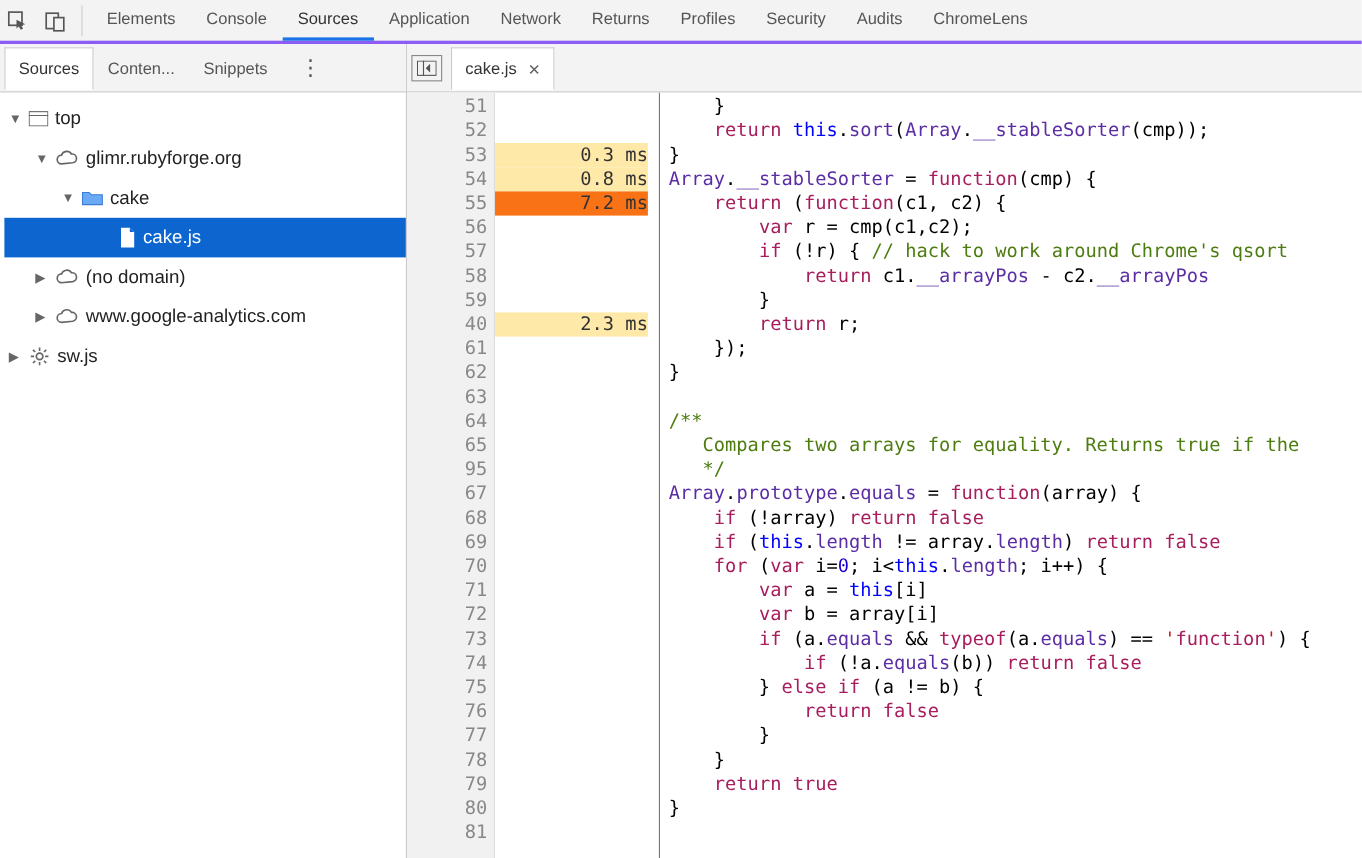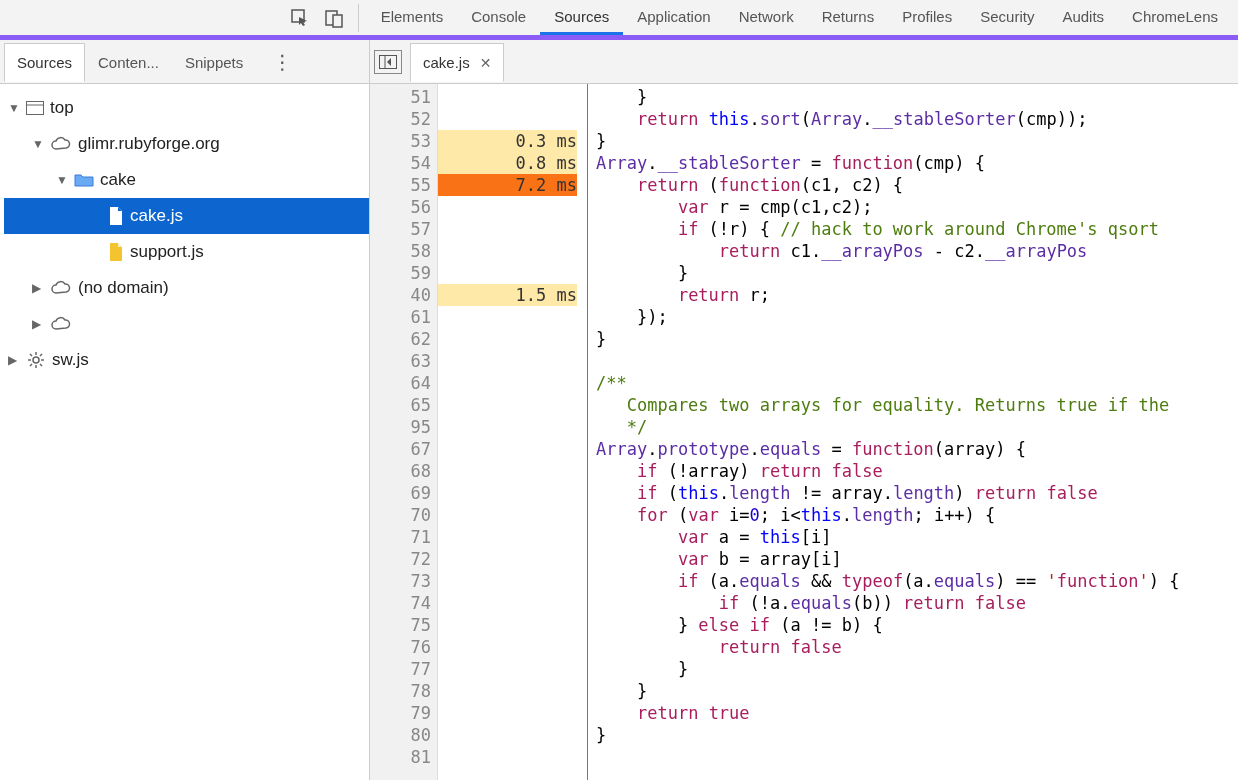--- a/index.html
+++ b/index.html
@@ -1,17 +1,17 @@
 <!DOCTYPE html>
 <html><head>
 <meta charset="utf-8">
 <style>
 * { box-sizing: border-box; margin: 0; padding: 0; }
 body { font-family: -apple-system, "Helvetica Neue", Arial, sans-serif; font-size: 15px; color: #333; background: #fff; width: 1238px; height: 780px; overflow: hidden; }
-.top-toolbar { height: 40px; background: #f3f3f3; border-bottom: 5px solid #8b5cf6; display: flex; align-items: center; padding: 0 6px; justify-content: flex-end; }
+.top-toolbar { height: 40px; background: #f3f3f3; border-bottom: 3px solid #8b5cf6; display: flex; align-items: center; padding: 0 6px; }
 .tool-icons { display: flex; align-items: center; gap: 14px; padding-right: 14px; border-right: 1px solid #ccc; height: 28px; }
 .icon { display: inline-flex; align-items: center; justify-content: center; }
 .main-tabs { display: flex; align-items: stretch; height: 100%; margin-left: 8px; }
 .main-tab { padding: 0 14px; display: flex; align-items: center; color: #555; cursor: pointer; border-bottom: 3px solid transparent; }
 .main-tab.active { color: #333; border-bottom: 3px solid #1a73e8; }
 .workspace { display: flex; height: calc(100% - 40px); }
 .left-panel { width: 370px; border-right: 1px solid #ccc; display: flex; flex-direction: column; }
 .left-tabs { height: 44px; background: #f3f3f3; border-bottom: 1px solid #ccc; display: flex; align-items: center; padding: 0 4px; }
 .left-tab { padding: 10px 12px 10px; color: #555; cursor: pointer; border: 1px solid transparent; border-bottom: none; position: relative; top: 1px; }
 .left-tab.active { background: #fff; border: 1px solid #ccc; border-bottom: 1px solid #fff; color: #333; }
@@ -21,21 +21,21 @@
 .tree-row.selected { background: #0d66d0; color: #fff; }
 .indent-0 { padding-left: 4px; } .indent-1 { padding-left: 28px; } .indent-2 { padding-left: 52px; } .indent-3 { padding-left: 86px; }
 .disclosure { width: 12px; font-size: 12px; color: #666; }
 .file-ico, .folder-ico { display: inline-flex; }
 .right-panel { flex: 1; display: flex; flex-direction: column; }
 .file-tabs { height: 44px; background: #f3f3f3; border-bottom: 1px solid #ccc; display: flex; align-items: center; padding: 0 4px; gap: 8px; }
 .nav-box { width: 28px; height: 24px; border: 1px solid #888; display: flex; align-items: center; justify-content: center; cursor: pointer; }
 .file-tab { display: flex; align-items: center; gap: 10px; padding: 10px 12px; border: 1px solid #ccc; border-bottom: 1px solid #fff; background: #fff; position: relative; top: 1px; color: #333; cursor: pointer; }
 .close-x { font-size: 14px; color: #666; cursor: pointer; }
 .editor { flex: 1; display: flex; font-family: Menlo, Consolas, monospace; font-size: 17px; line-height: 22px; overflow: hidden; }
-.gutter { width: 68px; background: #f1f1f1; text-align: right; color: #888; padding: 2px 6px 0 0; border-right: 1px solid #ddd; }
+.gutter { width: 80px; background: #f1f1f1; text-align: right; color: #888; padding: 2px 6px 0 0; border-right: 1px solid #ddd; }
 .timing { width: 150px; border-right: 1px solid #777; text-align: right; padding: 2px 10px 0 0; color: #333; }
 .timing .hot1 { background: #ffe9a8; } .timing .hot2 { background: #f97316; }
 .timing div, .gutter div { height: 22px; }
 .code { flex: 1; padding: 2px 0 0 8px; white-space: pre; color: #000; overflow: hidden; }
 .code div { height: 22px; }
 .kw { color: #a71d5d; } .str { color: #c41a16; } .com { color: #4d7c0f; text-align: center; } .num { color: #1c00cf; } .prop { color: #5b2da5; } .this { color: #0000ff; }
 </style>
 </head>
 <body>
 
@@ -110,46 +110,37 @@
         <div class="tree-row indent-3 selected">
           <span class="disclosure"></span>
           <span class="file-ico">
             <svg width="16" height="20">
               <path d="M2 1h8l4 4v14H2z" fill="#fff"></path>
               <path d="M10 1v4h4" fill="#0d66d0"></path>
             </svg>
           </span>
           <span>cake.js</span>
         </div>
-        <div class="tree-row indent-3">
-          <span class="disclosure"></span>
-          <span class="file-ico">
-            <svg width="16" height="20">
-              <path d="M2 1h8l4 4v14H2z" fill="#f4c430"></path>
-              <path d="M10 1v4h4" fill="#fff3c4"></path>
-            </svg>
-          </span>
-          <span>support.js</span>
-        </div>
         <div class="tree-row indent-1">
           <span class="disclosure">▶</span>
           <span class="file-ico">
             <svg width="22" height="16" viewBox="0 0 22 16">
               <path d="M6 13a4 4 0 010-8 5 5 0 019-1 4 4 0 011 8z" fill="none" stroke="#666" stroke-width="1.5"></path>
             </svg>
           </span>
           <span>(no domain)</span>
         </div>
         <div class="tree-row indent-1">
           <span class="disclosure">▶</span>
           <span class="file-ico">
             <svg width="22" height="16" viewBox="0 0 22 16">
               <path d="M6 13a4 4 0 010-8 5 5 0 019-1 4 4 0 011 8z" fill="none" stroke="#666" stroke-width="1.5"></path>
             </svg>
           </span>
+          <span>www.google-analytics.com</span>
         </div>
         <div class="tree-row indent-0">
           <span class="disclosure">▶</span>
           <span class="file-ico">
             <svg width="20" height="20" viewBox="0 0 20 20">
               <circle cx="10" cy="10" r="3" fill="none" stroke="#666" stroke-width="1.5"></circle>
               <g stroke="#666" stroke-width="1.5">
                 <line x1="10" y1="2" x2="10" y2="5"></line>
                 <line x1="10" y1="15" x2="10" y2="18"></line>
                 <line x1="2" y1="10" x2="5" y2="10"></line>
@@ -217,21 +208,21 @@
       <div class="timing" id="timing">
           <div></div>
           <div></div>
           <div class="hot1">0.3 ms</div>
           <div class="hot1">0.8 ms</div>
           <div class="hot2">7.2 ms</div>
           <div></div>
           <div></div>
           <div></div>
           <div></div>
-          <div class="hot1">1.5 ms</div>
+          <div class="hot1">2.3 ms</div>
           <div></div>
           <div></div>
           <div></div>
           <div></div>
           <div></div>
           <div></div>
           <div></div>
           <div></div>
           <div></div>
           <div></div>

